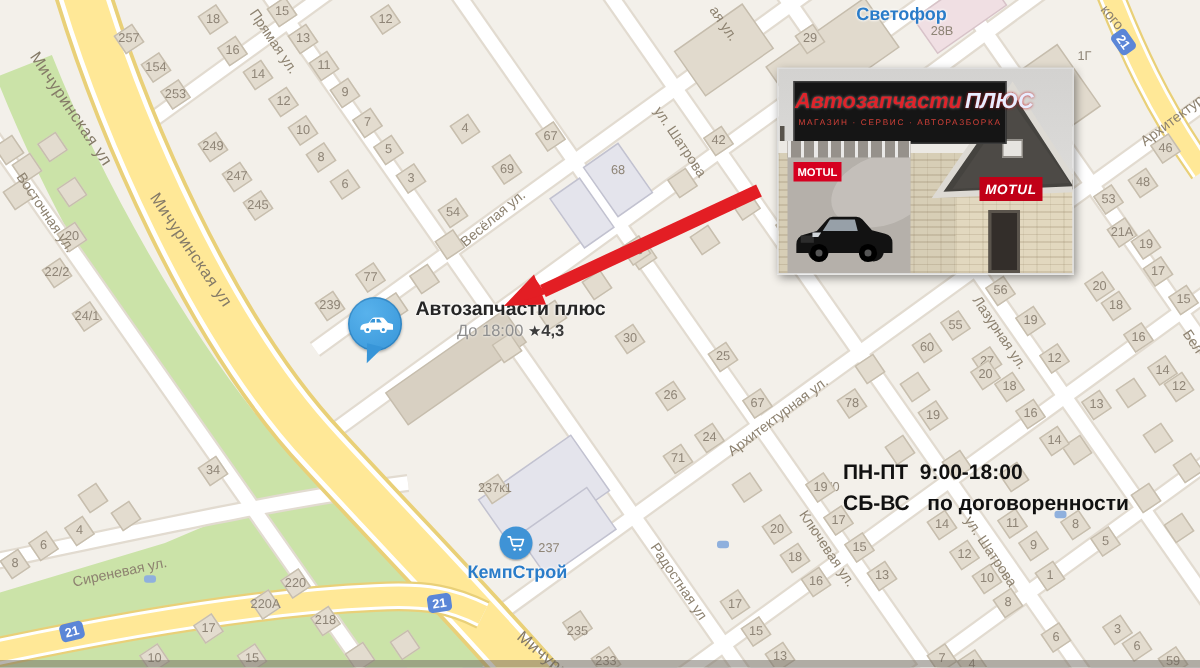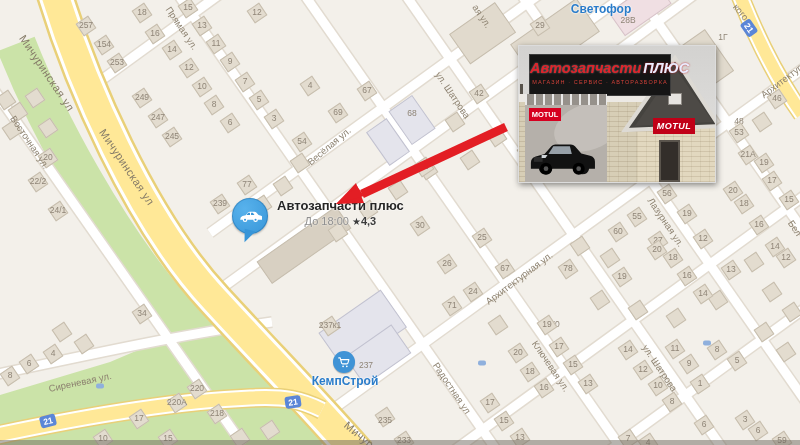--- a/index.html
+++ b/index.html
@@ -258,21 +258,21 @@
       <div class="bnum" style="left: 424px; top: 166px;">33</div>
       <div class="bbox" style="left: 420px; top: 226px; transform: translate(-50%, -50%) rotate(56deg);"></div>
       <div class="bnum" style="left: 420px; top: 225px;">30</div>
       <div class="bbox" style="left: 540px; top: 26px; transform: translate(-50%, -50%) rotate(56deg);"></div>
       <div class="bnum" style="left: 540px; top: 25px;">29</div>
       <div class="bnum" style="left: 628px; top: 20px;">28В</div>
       <div class="bnum" style="left: 723px; top: 37px;">1Г</div>
       <div class="bbox" style="left: 777px; top: 99px; transform: translate(-50%, -50%) rotate(56deg);"></div>
       <div class="bnum" style="left: 777px; top: 98px;">46</div>
       <div class="bbox" style="left: 762px; top: 122px; transform: translate(-50%, -50%) rotate(56deg);"></div>
-      <div class="bnum" style="left: 739px; top: 121px;">48</div>
+      <div class="bnum" style="left: 762px; top: 121px;">48</div>
       <div class="bbox" style="left: 739px; top: 133px; transform: translate(-50%, -50%) rotate(56deg);"></div>
       <div class="bnum" style="left: 739px; top: 132px;">53</div>
       <div class="bbox" style="left: 748px; top: 155px; transform: translate(-50%, -50%) rotate(56deg);"></div>
       <div class="bnum" style="left: 748px; top: 154px;">21А</div>
       <div class="bbox" style="left: 667px; top: 194px; transform: translate(-50%, -50%) rotate(56deg);"></div>
       <div class="bnum" style="left: 667px; top: 193px;">56</div>
       <div class="bbox" style="left: 637px; top: 217px; transform: translate(-50%, -50%) rotate(56deg);"></div>
       <div class="bnum" style="left: 637px; top: 216px;">55</div>
       <div class="bbox" style="left: 618px; top: 232px; transform: translate(-50%, -50%) rotate(56deg);"></div>
       <div class="bnum" style="left: 618px; top: 231px;">60</div>
@@ -481,15 +481,17 @@
       </svg>
     </div>
   </div>
 
   <svg id="arrow-layer" width="800" height="445" viewBox="0 0 800 445">
     <line x1="506" y1="127" x2="362" y2="194" stroke="#e31e24" stroke-width="9"></line>
     <polygon points="336,204 364,203 356,183" fill="#e31e24"></polygon>
     <polygon points="336,204 364,196 357,186" fill="#e31e24"></polygon>
   </svg>
 
+  <div id="sched-l1">ПН-ПТ  9:00-18:00</div>
+  <div id="sched-l2">СБ-ВС   по договоренности</div>
 
   <div id="bottom-bar"></div>
 </div>
 
 </body></html>

